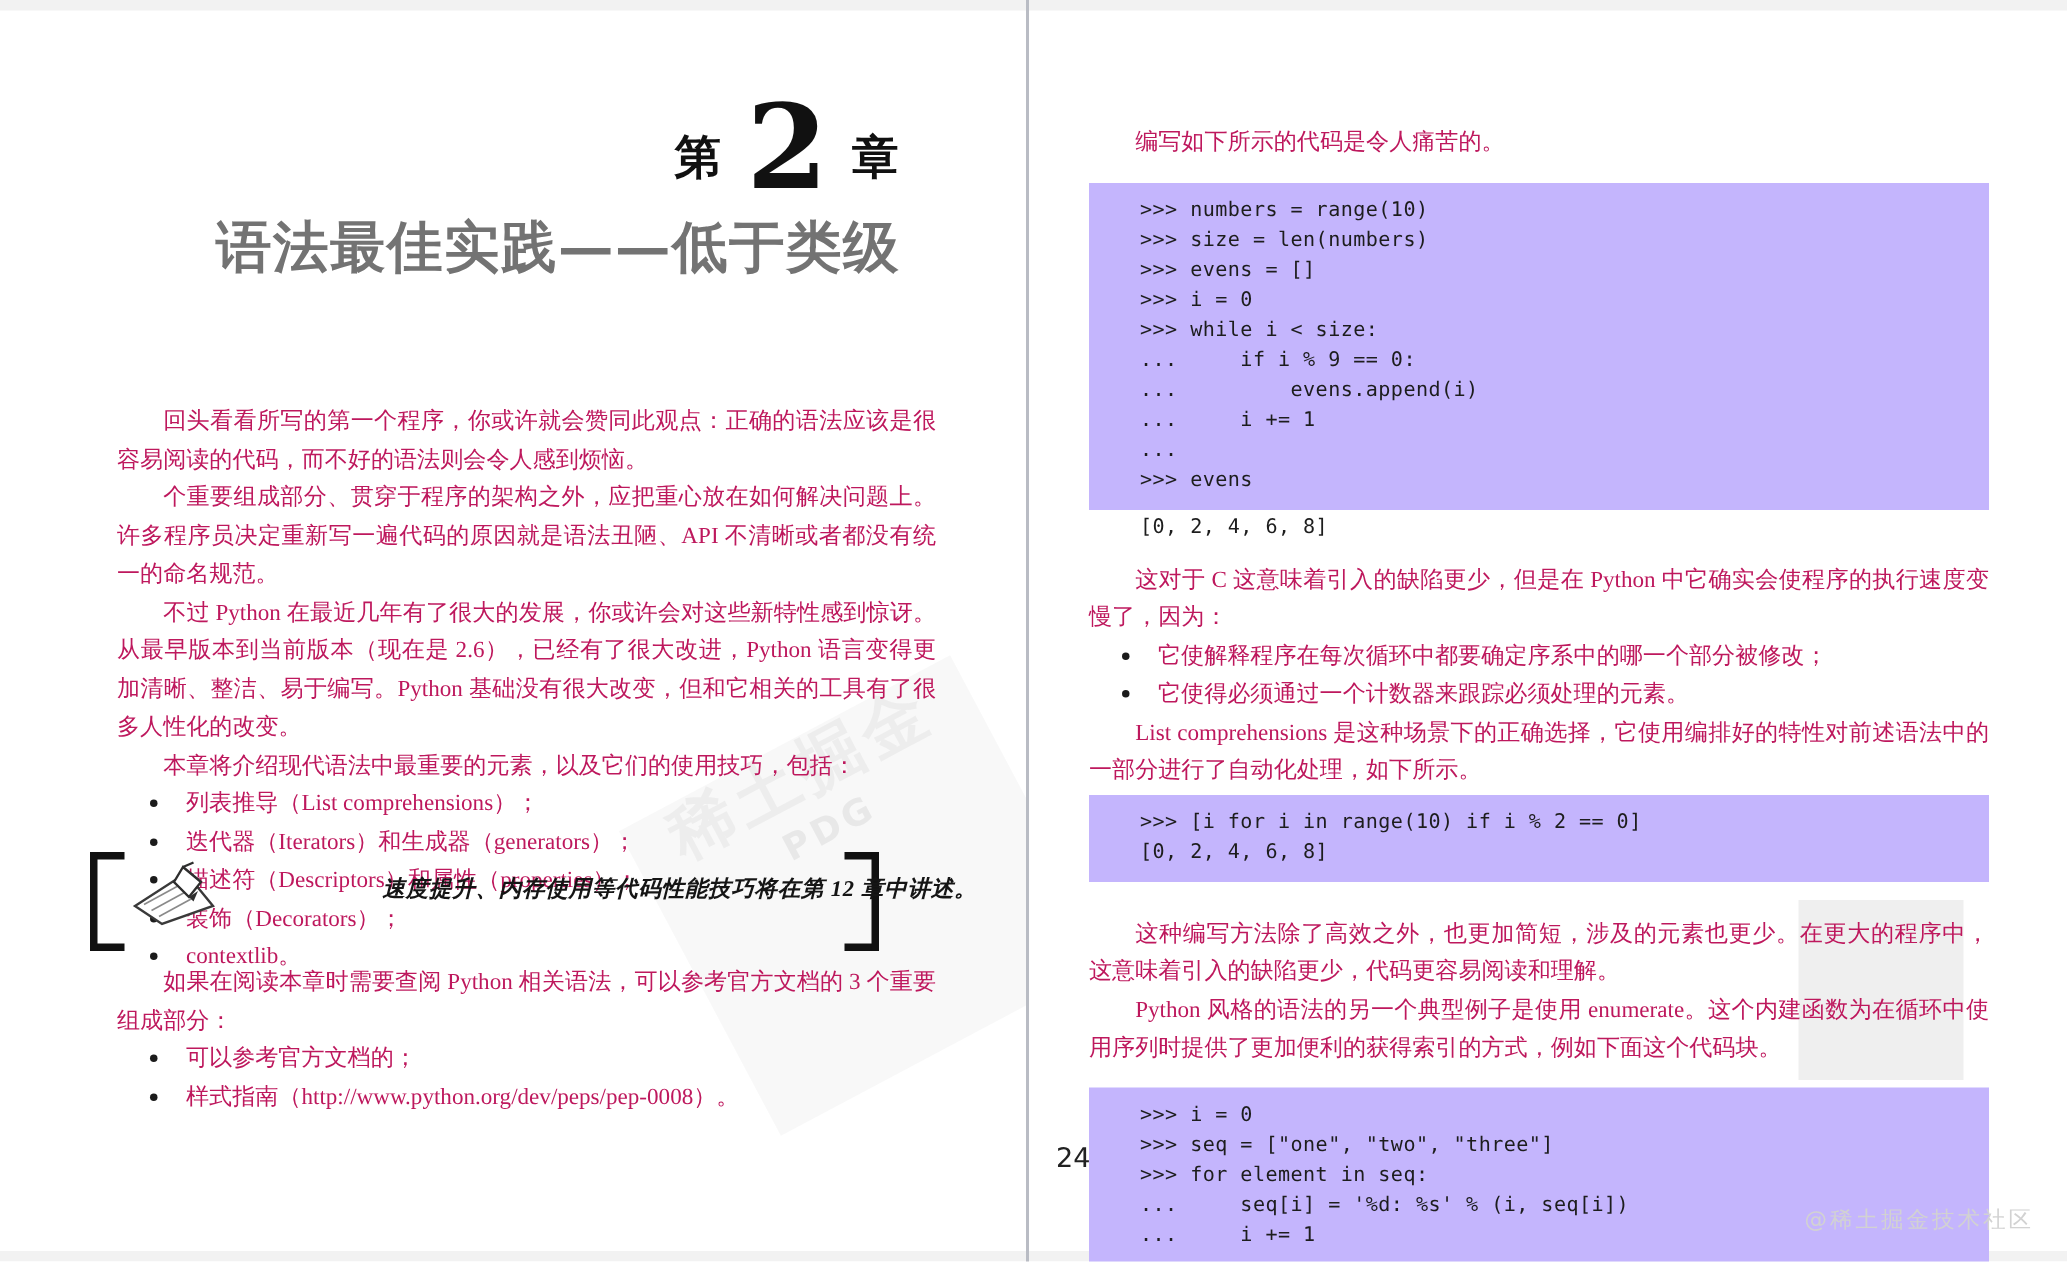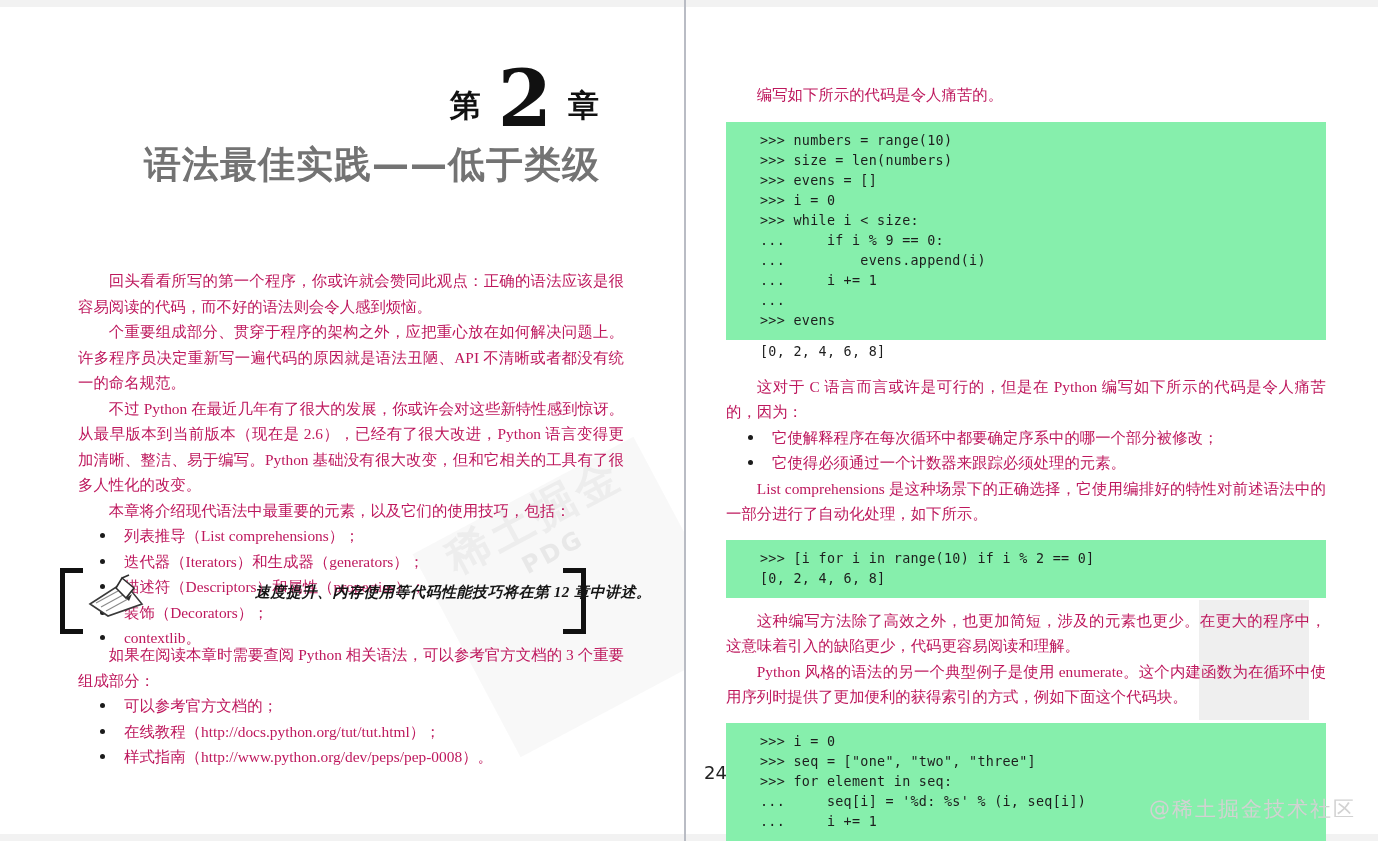--- a/index.html
+++ b/index.html
@@ -75,21 +75,21 @@
     position: absolute;
     background: #efefef;
     pointer-events: none;
   }
 
   .jj-watermark {
     position: absolute;
     right: 22px;
     bottom: 18px;
     font-family: "DejaVu Sans", sans-serif;
-    font-size: 21px;
+    font-size: 15px;
     color: #d2d2d2;
     letter-spacing: 2px;
     white-space: nowrap;
   }
 
   
   .chapter-head {
     position: absolute;
     top: 62px;
     right: 84px;
@@ -216,21 +216,21 @@
     text-align: center;
     font-family: "DejaVu Sans", sans-serif;
     font-weight: bold;
     font-size: 23px;
     color: #111;
   }
   .section-title .secno { letter-spacing: 0px; margin-right: 14px; }
   .section-title .sectext { letter-spacing: 8px; }
 
   .code-block {
-    background: #86efac;
+    background: #c4b5fd;
     padding: 9px 0 9px 0;
     margin: 0;
   }
   .code-block .cline {
     font-family: "DejaVu Sans Mono", monospace;
     font-size: 13.4px;
     line-height: 20px;
     color: #1d1d1d;
     white-space: pre;
     padding-left: 34px;
@@ -303,21 +303,20 @@
         <polygon points="42,24 48,20 45,27" fill="#2e2e2e"></polygon>
         <line x1="38" y1="4" x2="45" y2="1" stroke="#2e2e2e" stroke-width="1.6"></line>
       </svg>
       <div class="note-text">速度提升、内存使用等代码性能技巧将在第 12 章中讲述。</div>
     </div>
 
     <div class="lcol body-text" style="top:642px;">
       <p class="para">如果在阅读本章时需要查阅 Python 相关语法，可以参考官方文档的 3 个重要组成部分：</p>
       <ul class="bullets">
         <li>可以参考官方文档的；</li>
-        <li>在线教程（http://docs.python.org/tut/tut.html）；</li>
         <li>样式指南（http://www.python.org/dev/peps/pep-0008）。</li>
       </ul>
     </div>
   </div>
 
   <div class="page page-right">
     <div class="scan-edge-top"></div>
     <div class="scan-edge-bottom"></div>
 
     <div class="smudge" style="left:513px; top:600px; width:110px; height:120px;"></div>
@@ -333,34 +332,34 @@
         <div class="cline">&gt;&gt;&gt; i = 0</div>
         <div class="cline">&gt;&gt;&gt; while i &lt; size:</div>
         <div class="cline">...     if i % 9 == 0:</div>
         <div class="cline">...         evens.append(i)</div>
         <div class="cline">...     i += 1</div>
         <div class="cline">...</div>
         <div class="cline">&gt;&gt;&gt; evens</div>
       </div>
       <div class="code-out-plain" style="padding-top:2px;padding-bottom:4px;">[0, 2, 4, 6, 8]</div>
 
-      <p class="body-text para" style="margin-top:8px;">这对于 C 语言而言或许是可行的，但是在 Python 编写如下所示的代码是令人痛苦的，因为：</p>
+      <p class="body-text para" style="margin-top:8px;">这对于 C 这意味着引入的缺陷更少，但是在 Python 中它确实会使程序的执行速度变慢了，因为：</p>
       <ul class="bullets body-text">
         <li>它使解释程序在每次循环中都要确定序系中的哪一个部分被修改；</li>
         <li>它使得必须通过一个计数器来跟踪必须处理的元素。</li>
       </ul>
 
       <p class="body-text para">List comprehensions 是这种场景下的正确选择，它使用编排好的特性对前述语法中的一部分进行了自动化处理，如下所示。</p>
 
-      <div class="code-block" style="margin-top:13px;">
+      <div class="code-block" style="margin-top:3px;">
         <div class="cline">&gt;&gt;&gt; [i for i in range(10) if i % 2 == 0]</div>
         <div class="cline">[0, 2, 4, 6, 8]</div>
       </div>
 
-      <p class="body-text para" style="margin-top:10px;">这种编写方法除了高效之外，也更加简短，涉及的元素也更少。在更大的程序中，这意味着引入的缺陷更少，代码更容易阅读和理解。</p>
+      <p class="body-text para" style="margin-top:22px;">这种编写方法除了高效之外，也更加简短，涉及的元素也更少。在更大的程序中，这意味着引入的缺陷更少，代码更容易阅读和理解。</p>
       <p class="body-text para">Python 风格的语法的另一个典型例子是使用 enumerate。这个内建函数为在循环中使用序列时提供了更加便利的获得索引的方式，例如下面这个代码块。</p>
 
       <div class="code-block" style="margin-top:13px;">
         <div class="cline">&gt;&gt;&gt; i = 0</div>
         <div class="cline">&gt;&gt;&gt; seq = ["one", "two", "three"]</div>
         <div class="cline">&gt;&gt;&gt; for element in seq:</div>
         <div class="cline">...     seq[i] = '%d: %s' % (i, seq[i])</div>
         <div class="cline">...     i += 1</div>
         <div class="cline">...</div>
       </div>

